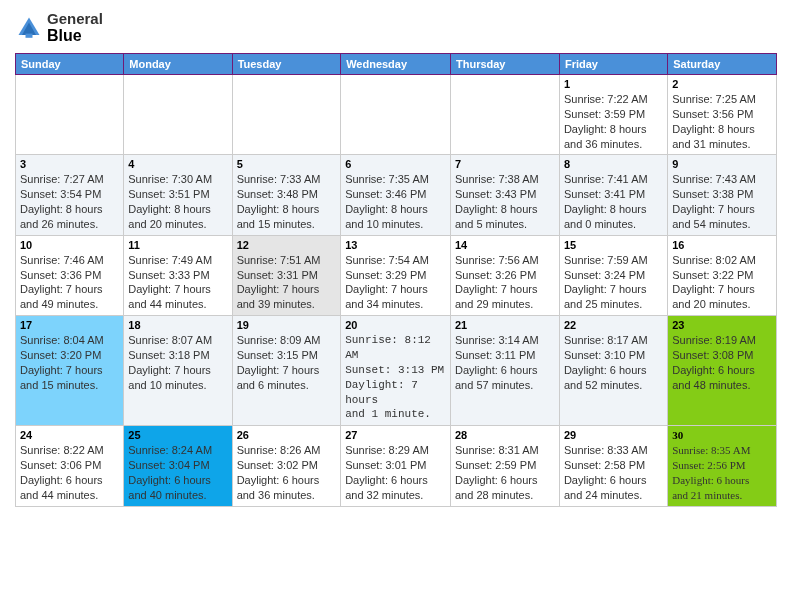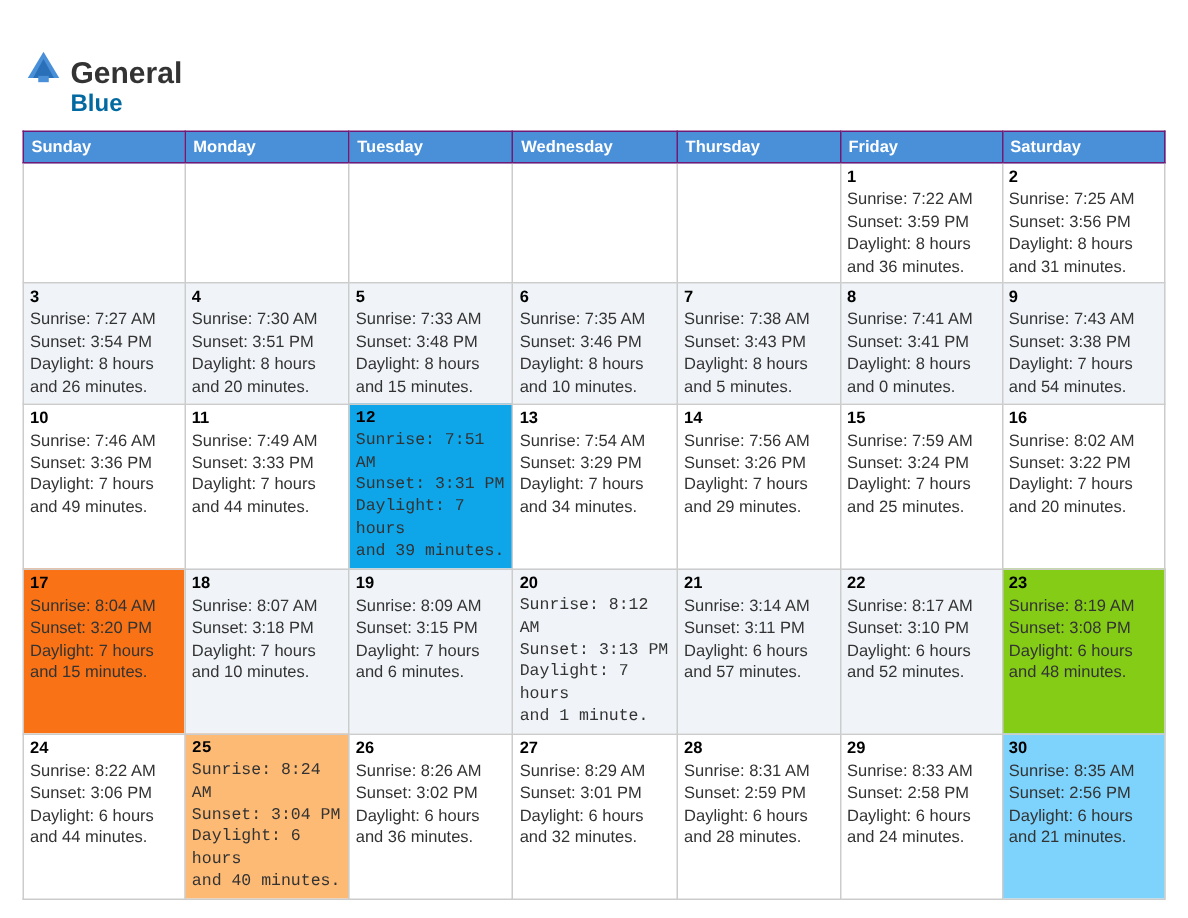--- a/index.html
+++ b/index.html
@@ -86,22 +86,22 @@
 
 <div class="container">
   <div class="header">
     <div class="logo">
       <svg class="logo-icon" viewBox="0 0 40 40">
         <polygon points="20,5 35,30 5,30" fill="#4a90d9"></polygon>
         <polygon points="20,12 30,30 10,30" fill="#2a70b9"></polygon>
         <rect x="15" y="28" width="10" height="6" fill="#4a90d9"></rect>
       </svg>
       <div>
-        <div style="font-size:20px;font-weight:bold;color:#333;margin-top:28px;">General</div>
-        <div style="font-size:16px;font-weight:bold;color:#0369a1;">Blue</div>
+        <div style="font-size:15px;font-weight:bold;color:#333;">General</div>
+        <div style="font-size:16px;font-weight:bold;color:#000000;">Blue</div>
       </div>
     </div>
     <div class="title-block">
       <div class="month-title"></div>
       <div class="subtitle"></div>
     </div>
   </div>
 
   <table class="calendar">
     <thead>
@@ -196,21 +196,21 @@
 Daylight: 7 hours
 and 49 minutes.</div>
           </td>
           <td style="background: rgb(255, 255, 255);">
             <span class="day-num">11</span>
             <div class="day-info" style="white-space: pre-line;">Sunrise: 7:49 AM
 Sunset: 3:33 PM
 Daylight: 7 hours
 and 44 minutes.</div>
           </td>
-          <td style="background: #0ea5e9; font-family: Liberation Mono, monospace;">
+          <td style="background: #e5e5e5;">
             <span class="day-num">12</span>
             <div class="day-info" style="white-space: pre-line;">Sunrise: 7:51 AM
 Sunset: 3:31 PM
 Daylight: 7 hours
 and 39 minutes.</div>
           </td>
           <td style="background: rgb(255, 255, 255);">
             <span class="day-num">13</span>
             <div class="day-info" style="white-space: pre-line;">Sunrise: 7:54 AM
 Sunset: 3:29 PM
@@ -233,21 +233,21 @@
           </td>
           <td style="background: rgb(255, 255, 255);">
             <span class="day-num">16</span>
             <div class="day-info" style="white-space: pre-line;">Sunrise: 8:02 AM
 Sunset: 3:22 PM
 Daylight: 7 hours
 and 20 minutes.</div>
           </td>
         </tr>
         <tr>
-          <td style="background: #f97316;">
+          <td style="background: #7dd3fc;">
             <span class="day-num">17</span>
             <div class="day-info" style="white-space: pre-line;">Sunrise: 8:04 AM
 Sunset: 3:20 PM
 Daylight: 7 hours
 and 15 minutes.</div>
           </td>
           <td style="background: rgb(240, 244, 248);">
             <span class="day-num">18</span>
             <div class="day-info" style="white-space: pre-line;">Sunrise: 8:07 AM
 Sunset: 3:18 PM
@@ -291,21 +291,21 @@
           </td>
         </tr>
         <tr>
           <td style="background: rgb(255, 255, 255);">
             <span class="day-num">24</span>
             <div class="day-info" style="white-space: pre-line;">Sunrise: 8:22 AM
 Sunset: 3:06 PM
 Daylight: 6 hours
 and 44 minutes.</div>
           </td>
-          <td style="background: #fdba74; font-family: Liberation Mono, monospace;">
+          <td style="background: #0ea5e9;">
             <span class="day-num">25</span>
             <div class="day-info" style="white-space: pre-line;">Sunrise: 8:24 AM
 Sunset: 3:04 PM
 Daylight: 6 hours
 and 40 minutes.</div>
           </td>
           <td style="background: rgb(255, 255, 255);">
             <span class="day-num">26</span>
             <div class="day-info" style="white-space: pre-line;">Sunrise: 8:26 AM
 Sunset: 3:02 PM
@@ -326,21 +326,21 @@
 Daylight: 6 hours
 and 28 minutes.</div>
           </td>
           <td style="background: rgb(255, 255, 255);">
             <span class="day-num">29</span>
             <div class="day-info" style="white-space: pre-line;">Sunrise: 8:33 AM
 Sunset: 2:58 PM
 Daylight: 6 hours
 and 24 minutes.</div>
           </td>
-          <td style="background: #7dd3fc;">
+          <td style="background: #84cc16; font-family: Liberation Serif, serif;">
             <span class="day-num">30</span>
             <div class="day-info" style="white-space: pre-line;">Sunrise: 8:35 AM
 Sunset: 2:56 PM
 Daylight: 6 hours
 and 21 minutes.</div>
           </td>
         </tr>
       </tbody>
   </table>
 </div>

